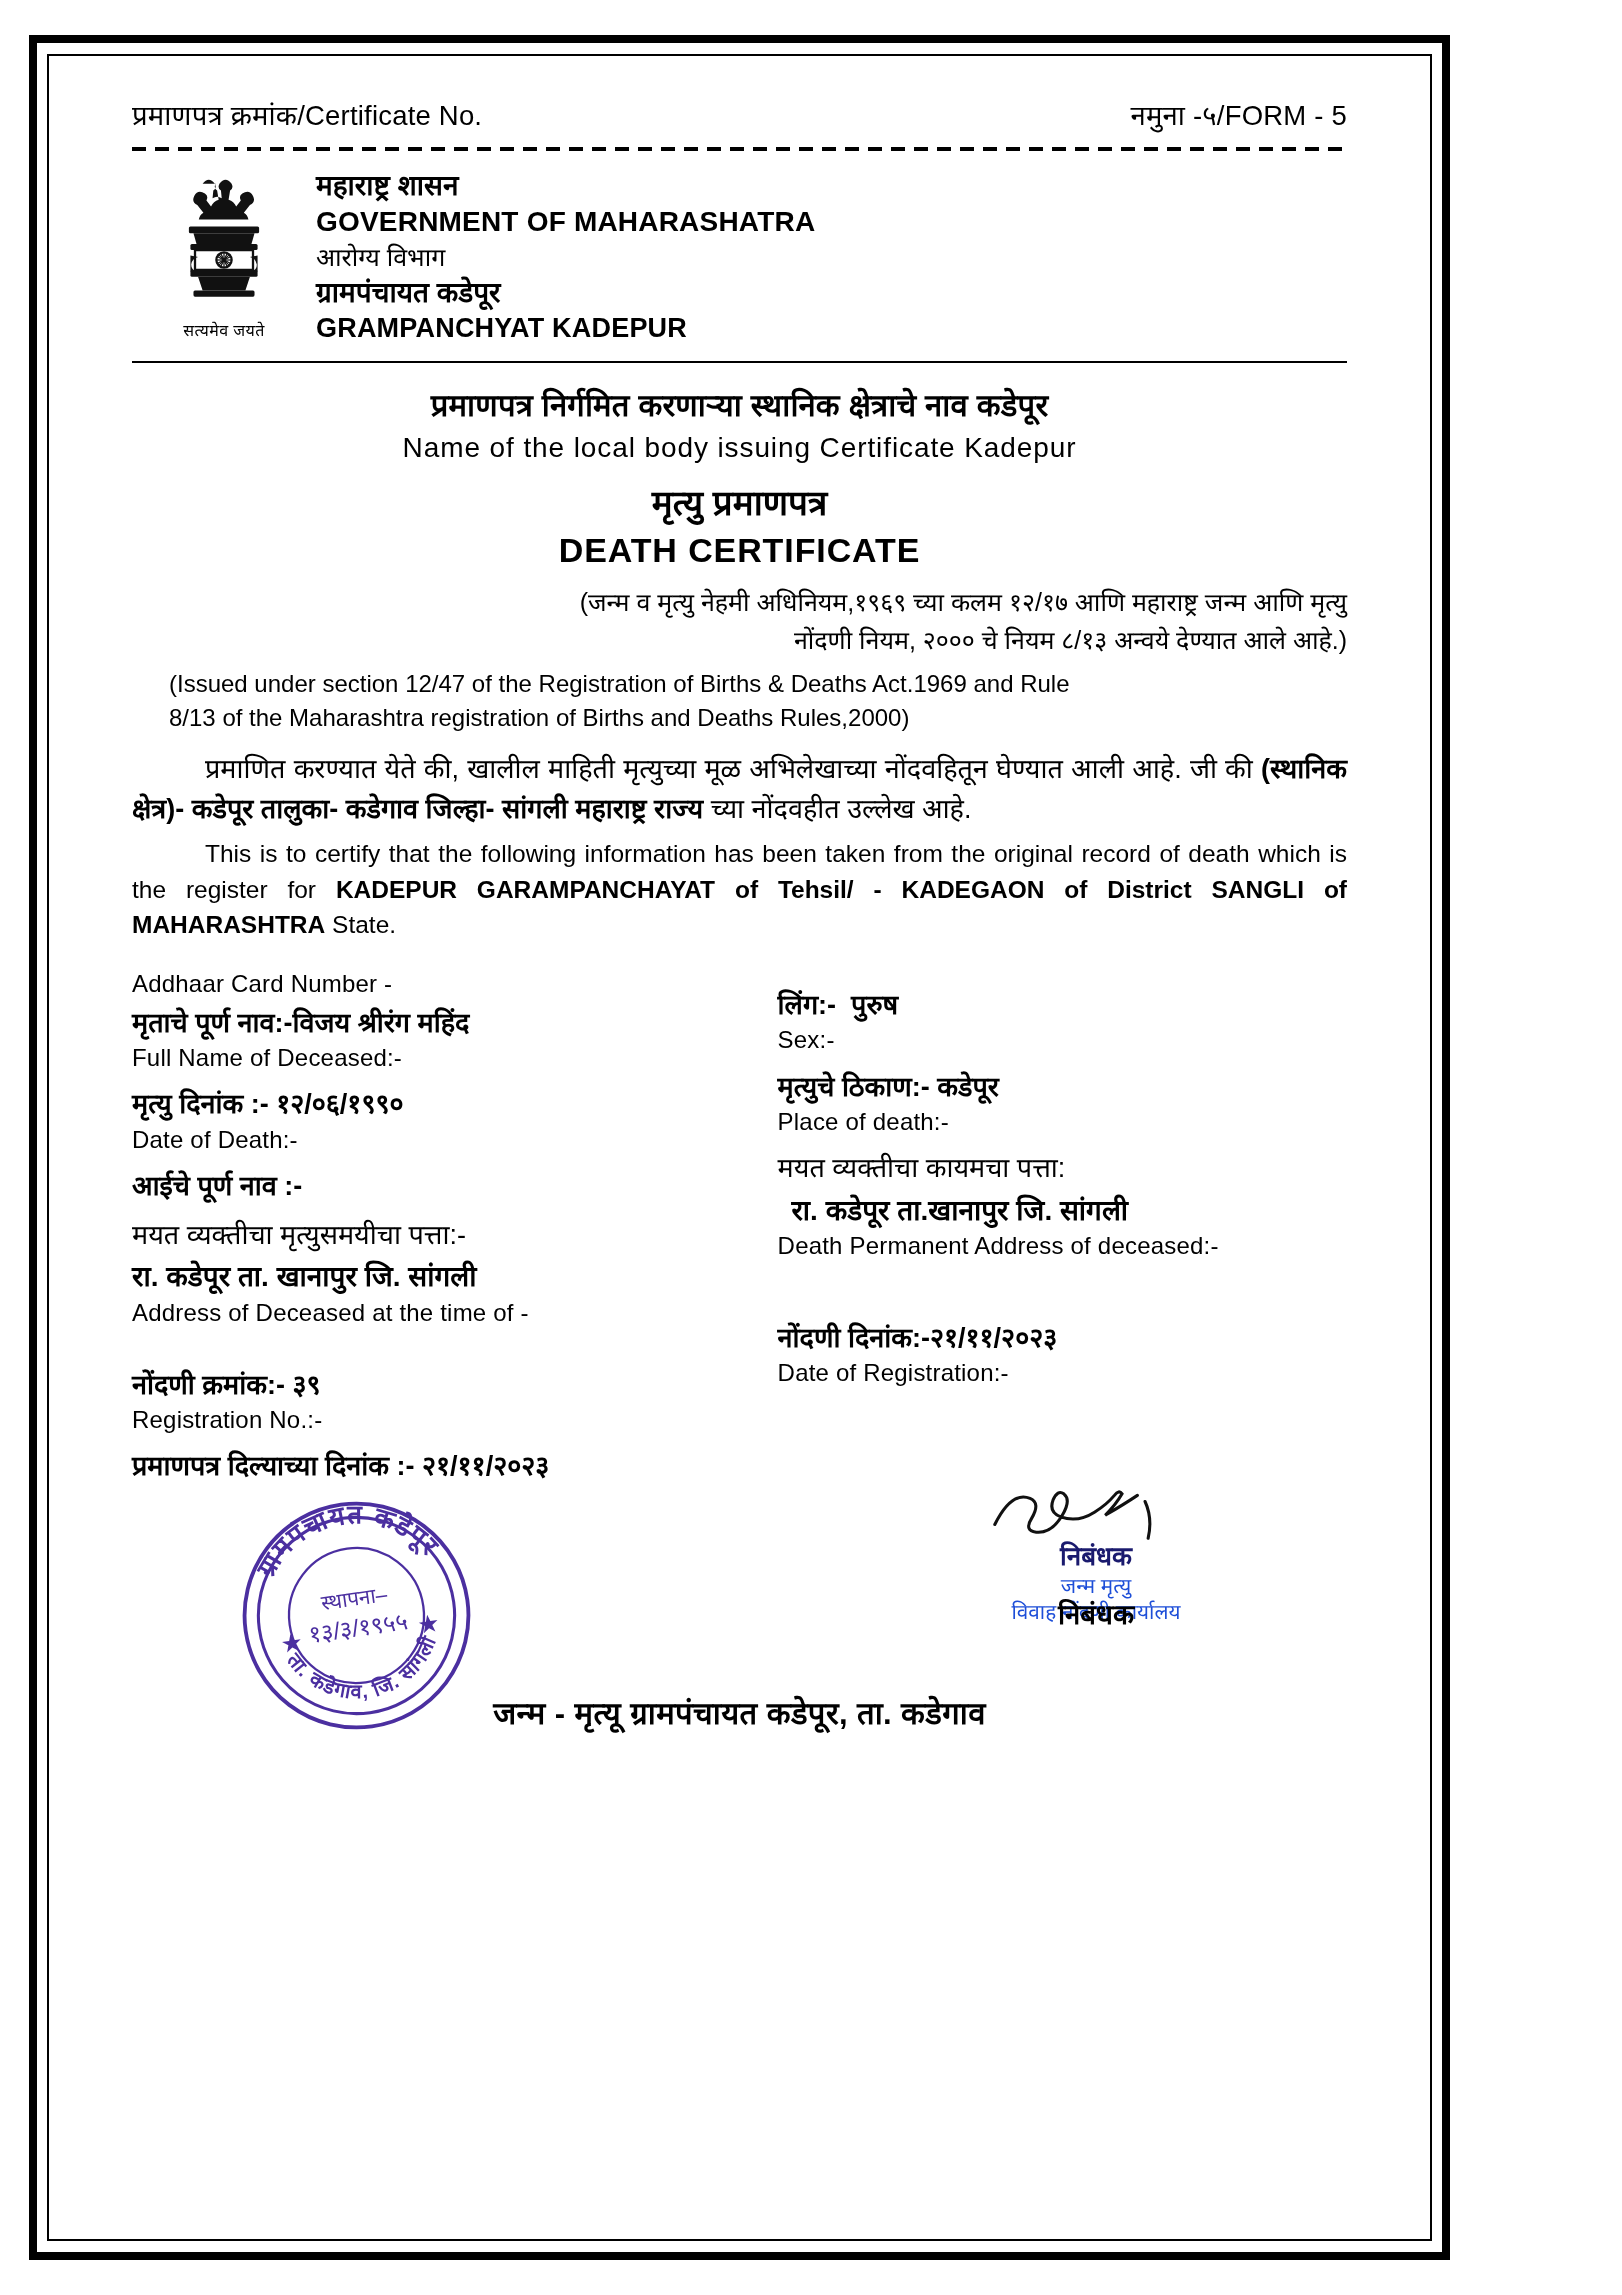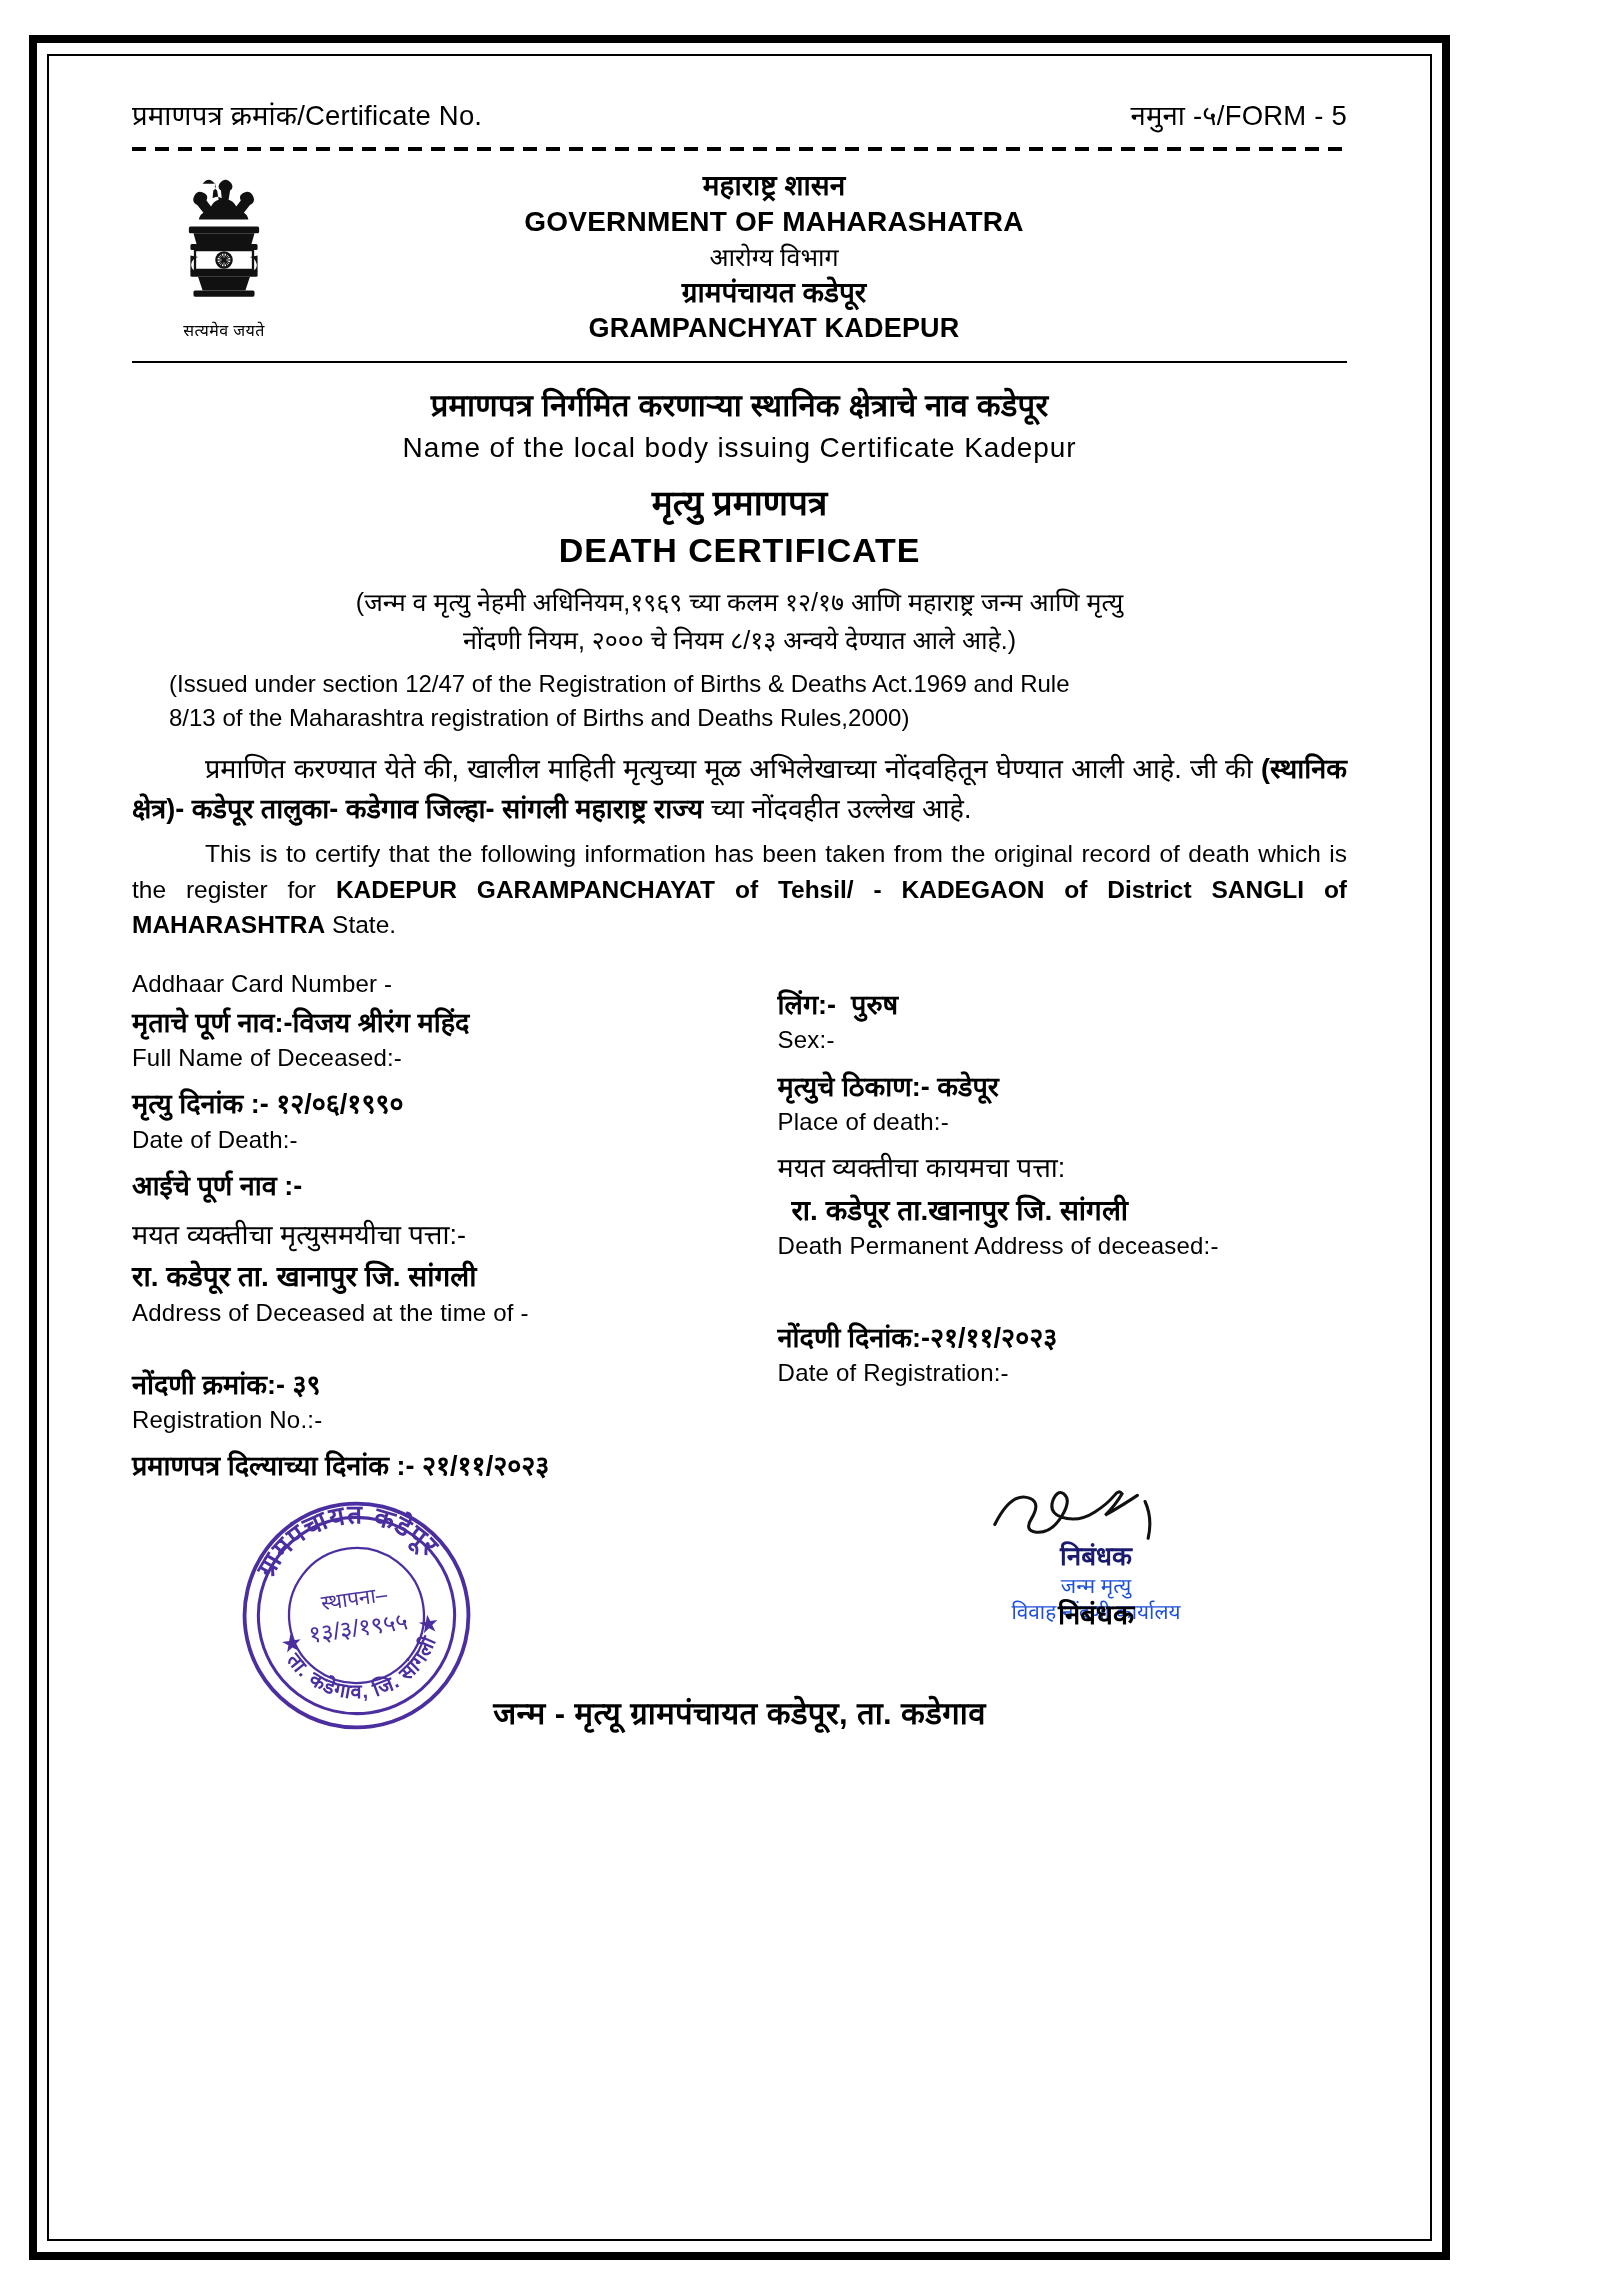--- a/index.html
+++ b/index.html
@@ -80,21 +80,21 @@
     padding-top: 4.6px;
   }
   .emblem svg { display: block; margin: 0 auto; }
   .emblem .motto {
     font-size: 16px;
     margin-top: 1.5px;
     letter-spacing: 0.4px;
   }
   .gov-text {
     flex: 1;
-    text-align: center;
+    text-align: left;
     padding-right: 115px;
   }
   .gov-text .l1 { font-size: 28px; font-weight: bold; line-height: 1.28; }
   .gov-text .l2 { font-size: 28px; font-weight: bold; line-height: 1.32; letter-spacing: 0.2px; }
   .gov-text .l3 { font-size: 25px; line-height: 1.35; }
   .gov-text .l4 { font-size: 28px; font-weight: bold; line-height: 1.3; }
   .gov-text .l5 { font-size: 27px; font-weight: bold; line-height: 1.32; letter-spacing: 0.2px; }
 
   .hrule {
     margin-top: 13.8px;
@@ -106,21 +106,21 @@
   .title-block { text-align: center; margin-top: 20px; }
   .t-local-mr { font-size: 31px; font-weight: bold; letter-spacing: 0.2px; }
   .t-local-en { font-size: 28px; margin-top: 7.7px; letter-spacing: 0.9px; }
   .t-dc-mr { font-size: 35px; font-weight: bold; margin-top: 13.8px; }
   .t-dc-en { font-size: 34px; font-weight: bold; margin-top: 6.1px; letter-spacing: 0.9px; }
 
   .act-mr {
     margin-top: 13.8px;
     font-size: 25px;
     line-height: 1.5;
-    text-align: center;
+    text-align: right;
   }
   .act-en {
     margin-top: 7.7px;
     font-size: 24px;
     line-height: 1.42;
     text-align: left;
     padding: 0 37px;
   }
 
   

